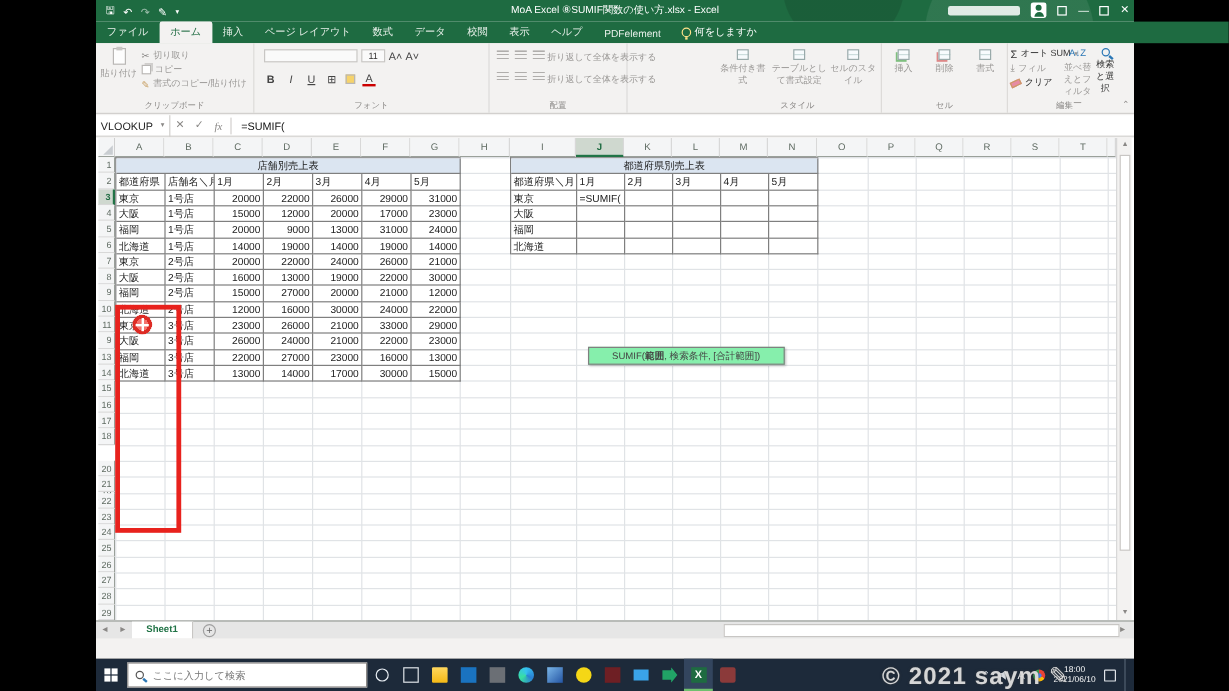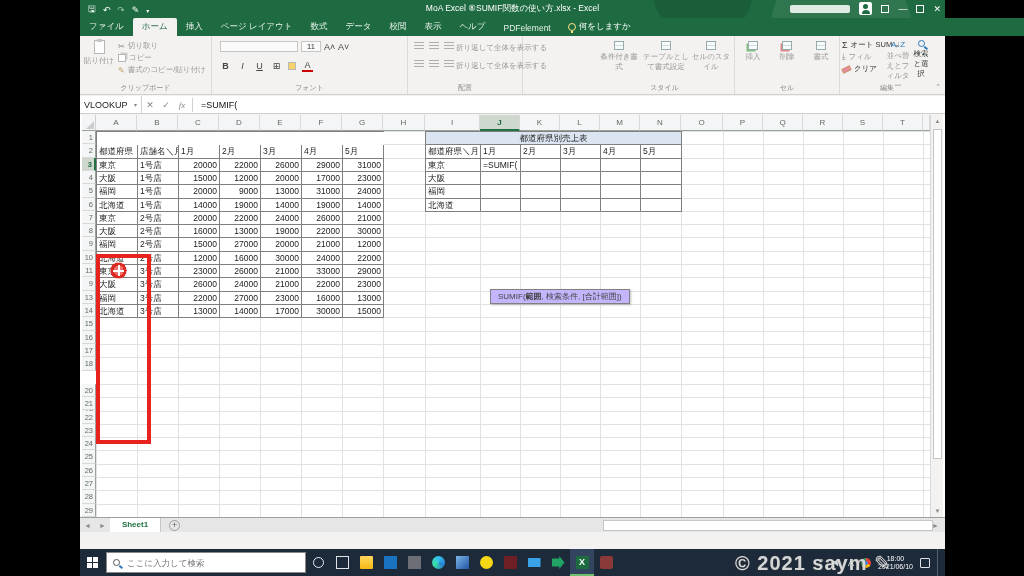--- a/index.html
+++ b/index.html
@@ -71,21 +71,21 @@
   .tcell.num{text-align:right;}
   .vsb{position:absolute;right:2px;top:0;width:13px;height:402px;background:#f3f2f1;border-left:1px solid #d8d8d8;}
   .vsb .thumb{position:absolute;left:2px;top:14px;width:9px;height:330px;background:#fff;border:1px solid #c8c6c4;}
   .sbarrow{position:absolute;left:0;width:13px;height:12px;font-size:6px;color:#8a8886;text-align:center;line-height:12px;}
   
   .redrect{position:absolute;left:16px;top:139px;width:55px;height:190px;border:4px solid #e8221d;z-index:6;}
   .redcursor{position:absolute;left:30px;top:147px;width:17px;height:17px;border-radius:50%;z-index:7;
      background:radial-gradient(circle,#f4726d 0 5px,#dd2b24 5px 8px,rgba(221,43,36,.35) 8px);}
   .redcursor::before{content:"";position:absolute;left:7.5px;top:3px;width:2px;height:11px;background:#fff;}
   .redcursor::after{content:"";position:absolute;left:3px;top:7.5px;width:11px;height:2px;background:#fff;}
-  .tooltip{position:absolute;left:410px;top:174px;background:#c4b5fd;border:1px solid #808080;box-shadow:1px 1px 2px rgba(0,0,0,.25);font-size:8px;color:#444;padding:1px 7px;z-index:5;white-space:nowrap;}
+  .tooltip{position:absolute;left:410px;top:174px;background:#86efac;border:1px solid #808080;box-shadow:1px 1px 2px rgba(0,0,0,.25);font-size:8px;color:#444;padding:1px 19px;z-index:5;white-space:nowrap;}
   
   .sheetbar{position:absolute;left:0;top:517px;width:865px;height:15px;background:#e6e6e6;border-top:1px solid #9aa09a;display:flex;align-items:center;font-size:8px;color:#666;}
   .navarr{padding:0 4px;color:#8a8886;font-size:7px;}
   .stab{background:#fff;color:#217346;font-weight:bold;padding:2px 12px 1px;height:14px;border-right:1px solid #c8c6c4;font-size:8px;}
   .addsheet{width:11px;height:11px;border:1px solid #a0a0a0;border-radius:50%;margin-left:8px;color:#666;font-size:9px;line-height:9px;text-align:center;}
   .hsb{position:absolute;right:12px;top:2px;width:330px;height:11px;background:#fff;border:1px solid #c8c6c4;}
   
   .statusbar{position:absolute;left:0;top:532px;width:865px;height:17px;background:#f3f2f1;border-top:1px solid #d2d0ce;font-size:8.5px;color:#444;}
   .viewico{display:inline-block;width:9px;height:9px;border:1px solid #8a8886;margin-left:9px;vertical-align:middle;}
   .zslider{display:inline-block;width:70px;height:2px;background:#a19f9d;vertical-align:middle;margin:0 4px;position:relative;}
@@ -394,20 +394,21 @@
           <div class="hline" style="left: 16px; width: 834px; top: 322.13px;"></div>
           <div class="hline" style="left: 16px; width: 834px; top: 335.44px;"></div>
           <div class="hline" style="left: 16px; width: 834px; top: 348.75px;"></div>
           <div class="hline" style="left: 16px; width: 834px; top: 362.06px;"></div>
           <div class="hline" style="left: 16px; width: 834px; top: 375.37px;"></div>
           <div class="hline" style="left: 16px; width: 834px; top: 388.68px;"></div>
           <div class="hline" style="left: 16px; width: 834px; top: 401.99px;"></div>
         </div>
       <div id="tables-layer">
           <div class="tblc" style="left: 16px; top: 16px; width: 288px; height: 187.34px;">
+            <div class="tcell title" style="left: 0px; top: 0px; width: 287px; height: 13.31px;">店舗別売上表</div>
             <div class="tcell" style="left: 0px; top: 13.31px; width: 41px; height: 13.31px;">都道府県</div>
             <div class="tcell" style="left: 41px; top: 13.31px; width: 41px; height: 13.31px;">店舗名＼月</div>
             <div class="tcell" style="left: 82px; top: 13.31px; width: 41px; height: 13.31px;">1月</div>
             <div class="tcell" style="left: 123px; top: 13.31px; width: 41px; height: 13.31px;">2月</div>
             <div class="tcell" style="left: 164px; top: 13.31px; width: 41px; height: 13.31px;">3月</div>
             <div class="tcell" style="left: 205px; top: 13.31px; width: 41px; height: 13.31px;">4月</div>
             <div class="tcell" style="left: 246px; top: 13.31px; width: 41px; height: 13.31px;">5月</div>
             <div class="tcell" style="left: 0px; top: 26.62px; width: 41px; height: 13.31px;">東京</div>
             <div class="tcell" style="left: 41px; top: 26.62px; width: 41px; height: 13.31px;">1号店</div>
             <div class="tcell num" style="left: 82px; top: 26.62px; width: 41px; height: 13.31px;">20000</div>

